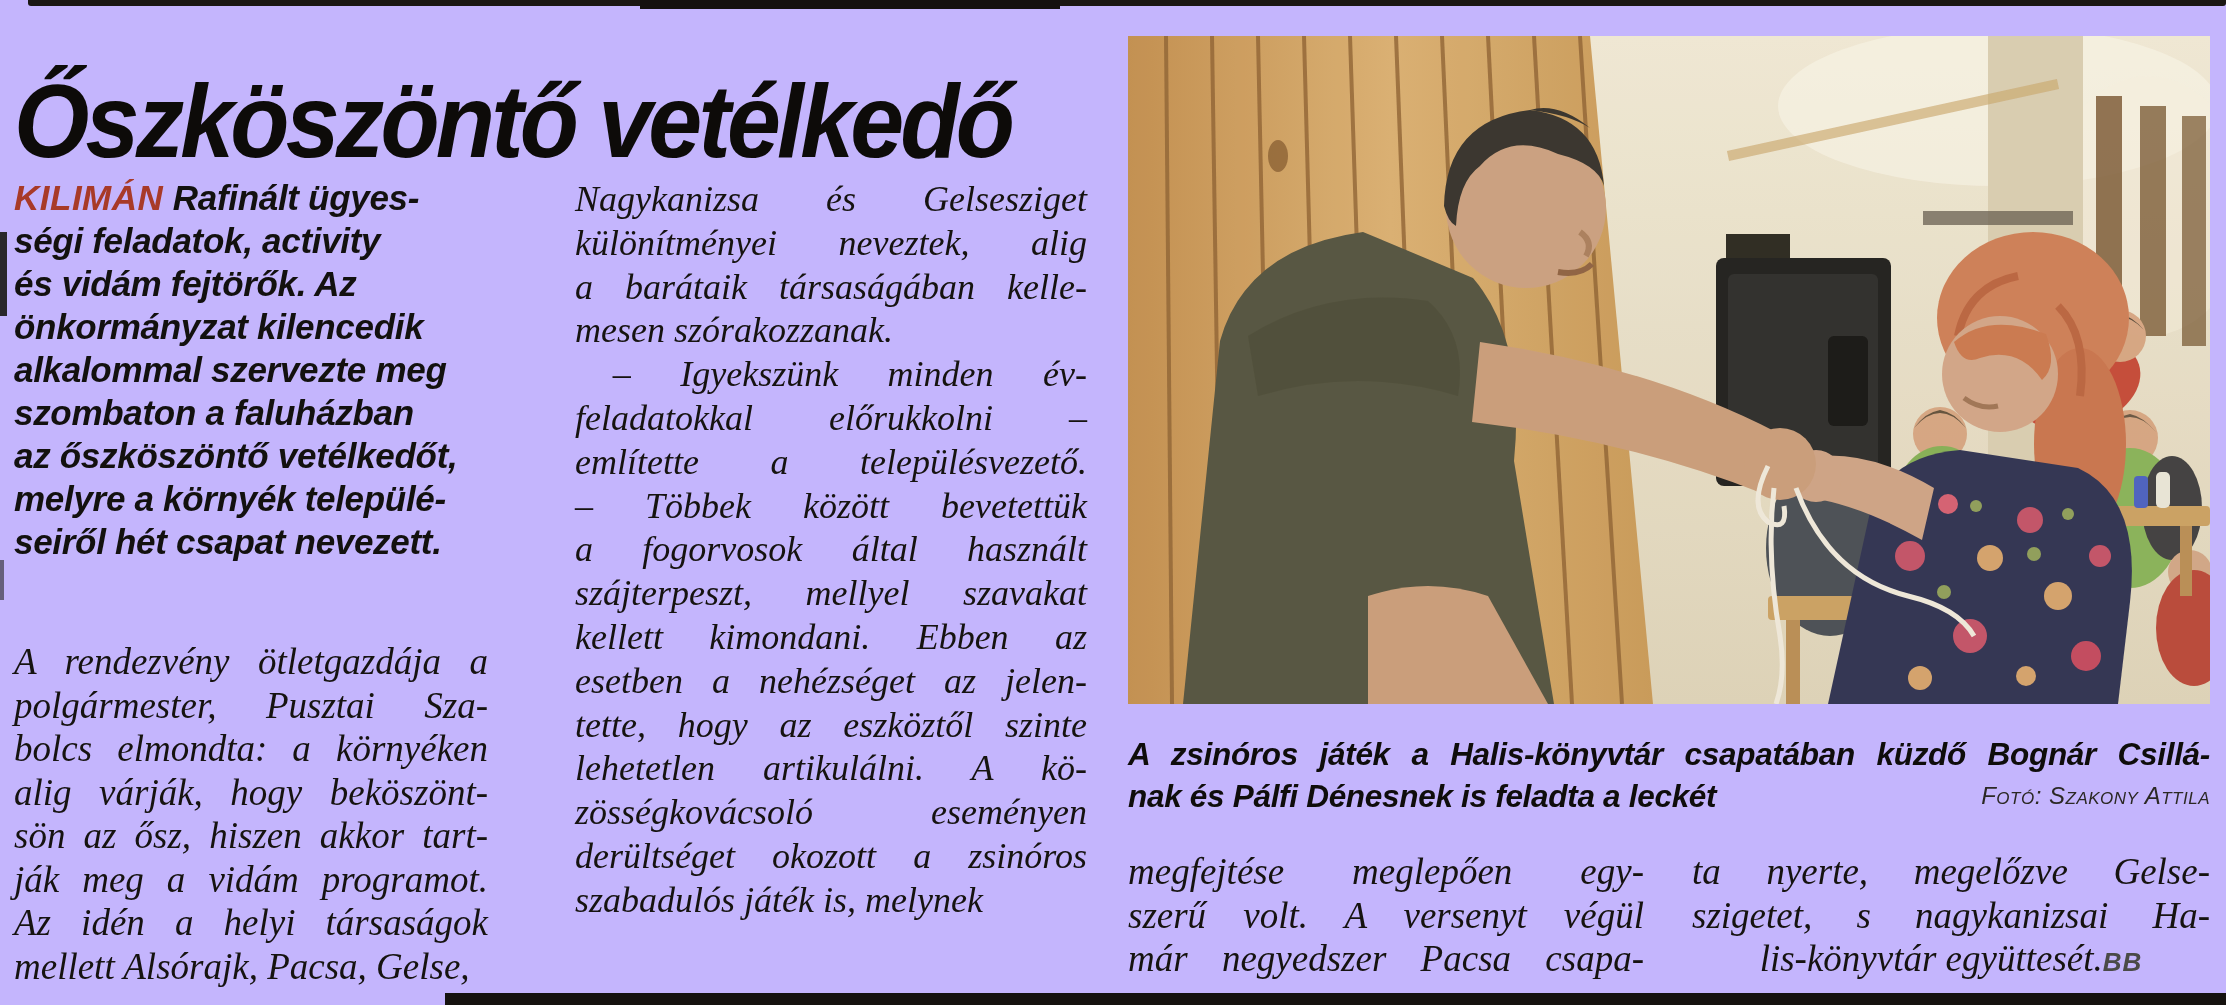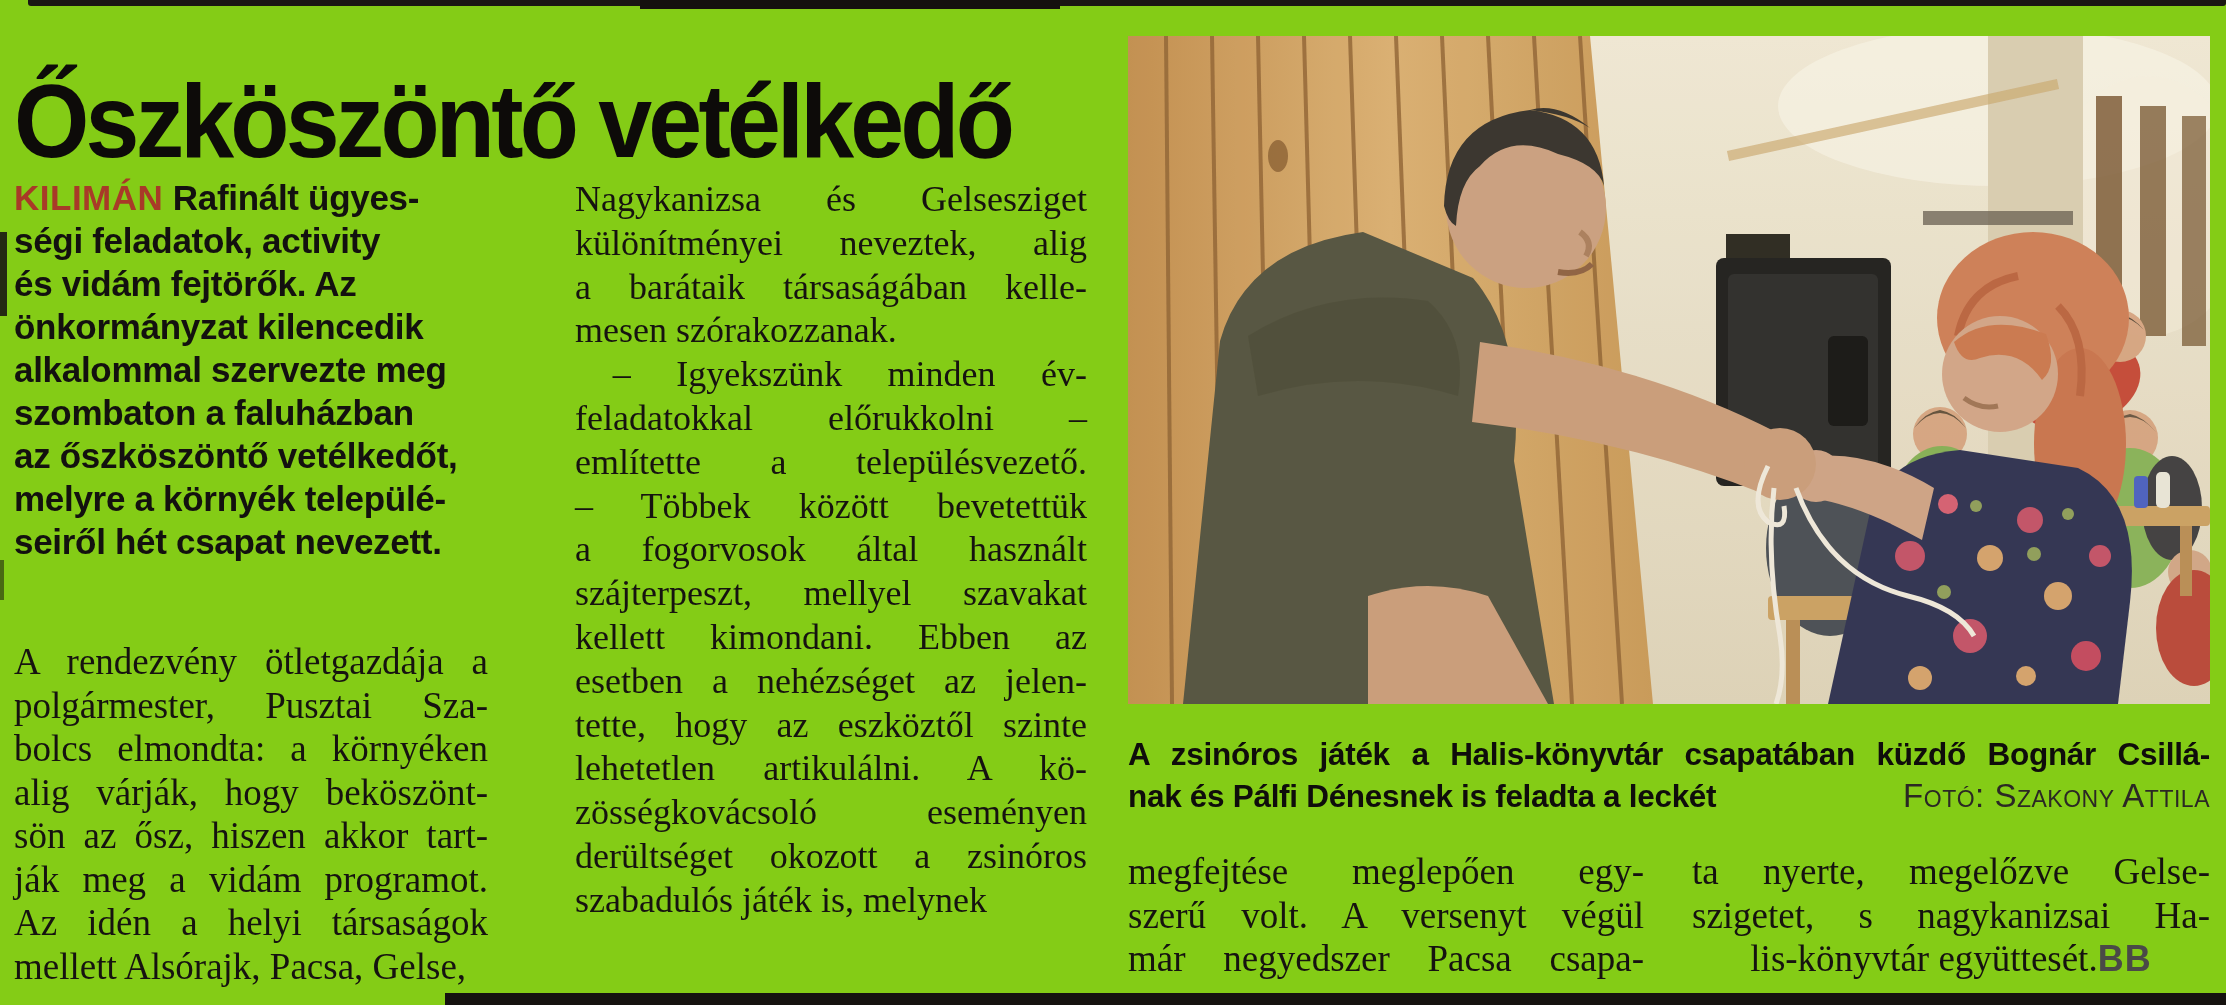--- a/index.html
+++ b/index.html
@@ -1,22 +1,23 @@
 <!DOCTYPE html>
 <html lang="hu"><head>
 <meta charset="utf-8">
 <style>
   html,body{margin:0;padding:0;background:#e9e7e2;}
   .page{
     position:relative;
     width:2226px;height:1005px;
-    background:#84cc16;
+    background:#c4b5fd;
     overflow:hidden;
     font-family:"Liberation Serif", serif;
     color:#161412;
+    font-style:italic;
   }
   
   .edge-top{position:absolute;top:0;left:28px;right:0;height:6px;background:#1a1713;border-radius:0 0 3px 3px;}
   .edge-top2{position:absolute;top:0;left:640px;width:420px;height:9px;background:#14110e;}
   .edge-bottom{position:absolute;top:993px;left:445px;right:0;height:12px;background:#15120f;}
   .edge-left{position:absolute;left:0;top:232px;width:7px;height:84px;background:#1a1713;opacity:.9;}
   .edge-left2{position:absolute;left:0;top:560px;width:4px;height:40px;background:#1a1713;opacity:.55;}
 
   
   .headline{
@@ -48,21 +49,21 @@
 
   
   .body-col{font-size:37px;line-height:43.5px;color:#161310;}
   .col1-body{position:absolute;left:14px;top:640px;width:474px;}
   .col2{position:absolute;left:575px;top:178px;width:512px;font-size:36px;line-height:43.8px;}
   .col3{position:absolute;left:1128px;top:850px;width:516px;}
   .col4{position:absolute;left:1692px;top:850px;width:518px;}
   .col4-last{display:flex;justify-content:center;align-items:baseline;}
   .bb{
     font-family:"Liberation Sans", sans-serif;
-    font-weight:700;font-size:36px;color:#4a4a47;letter-spacing:1px;
+    font-weight:700;font-size:26px;color:#4a4a47;letter-spacing:1px;
   }
 
   
   .photo{
     position:absolute;left:1128px;top:36px;width:1082px;height:668px;
     background:#e6dcc6;overflow:hidden;
   }
   .photo svg{display:block;width:100%;height:100%;}
 
   
@@ -70,21 +71,21 @@
     position:absolute;left:1128px;top:710px;width:1082px;
     font-family:"Liberation Sans", sans-serif;
     font-weight:700;font-size:31.5px;line-height:42px;
     color:#0f0d0b;letter-spacing:-.3px;
   }
   .cap1{text-align:justify;text-align-last:justify;white-space:nowrap;margin-top:23px;}
   .cap2{display:flex;justify-content:space-between;align-items:flex-start;}
   .credit{
     font-family:"Liberation Sans", sans-serif;
     font-weight:400;font-variant:small-caps;
-    font-size:33px;color:#2b2824;letter-spacing:.5px;
+    font-size:24px;color:#2b2824;letter-spacing:.5px;
   }
 </style>
 </head>
 <body>
 
 <div class="page">
 
   <div class="edge-top"></div>
   <div class="edge-top2"></div>
   <div class="edge-bottom"></div>

